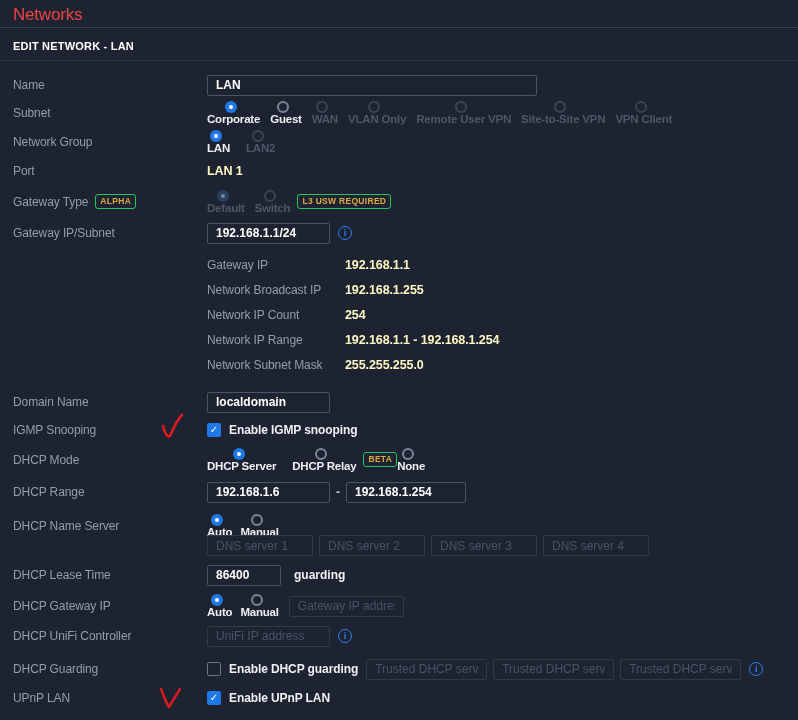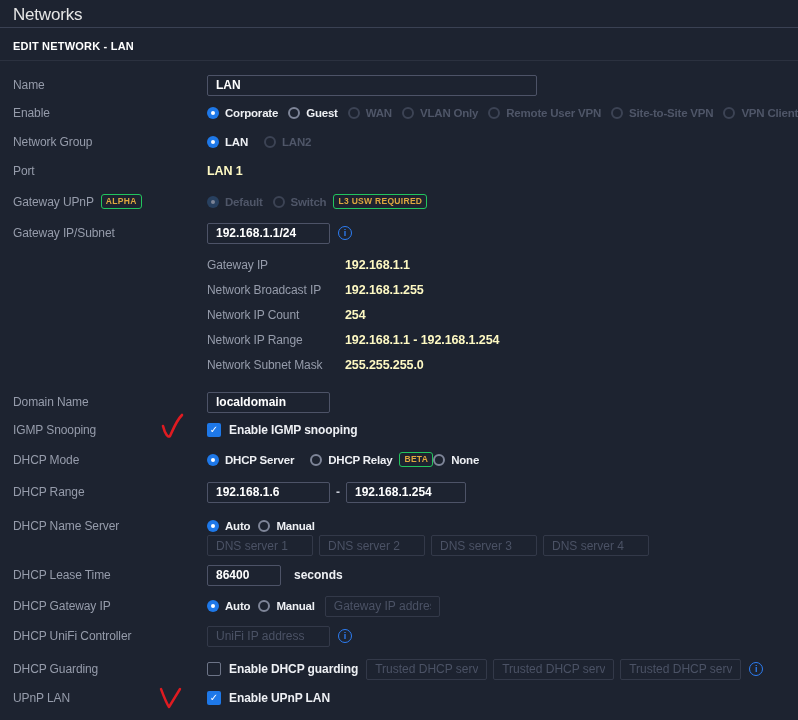--- a/index.html
+++ b/index.html
@@ -4,21 +4,21 @@
 <style>
   html,body{margin:0;padding:0;}
   body{
     width:798px;height:720px;position:relative;overflow:hidden;
     background:#1d2330;color:#f3f4f7;
     font-family:"Liberation Sans","DejaVu Sans",sans-serif;
     -webkit-font-smoothing:antialiased;
   }
   .page-title{
     height:28px;padding:5px 0 0 13px;box-sizing:border-box;
-    font-size:17px;font-weight:400;color:#e5e5e5;letter-spacing:-0.2px;
+    font-size:17px;font-weight:400;color:#ef4444;letter-spacing:-0.2px;
     border-bottom:1px solid #3a4153;
   }
   .section-title{
     height:33px;padding:12px 15px 0 13px;box-sizing:border-box;
     font-size:11px;font-weight:700;color:#ffffff;letter-spacing:0.2px;
     border-bottom:1px solid #2b313f;
   }
   .row{display:flex;align-items:center;justify-content:center;}
   .label{
     width:207px;padding-left:13px;box-sizing:border-box;flex-shrink:0;
@@ -29,21 +29,21 @@
   .inp{
     background:transparent;border:1px solid #4d5367;border-radius:2px;
     color:#ffffff;font-weight:700;font-size:12px;
     font-family:"Liberation Sans","DejaVu Sans",sans-serif;
     height:21px;padding:0 8px;box-sizing:border-box;outline:none;
   }
   .inp.dis{border-color:#333949;color:#4b5265;font-weight:400;}
   .inp::placeholder{color:#4b5265;font-weight:400;opacity:1;}
   .w330{width:330px}.w123{width:123px}.w122{width:106px}.w121{width:121px}
   .w120{width:120px}.w115{width:115px}.w57{width:74px}
-  .optgrp{display:flex;align-items:center;margin-right:10px;}
+  .optgrp{display:flex;align-items:center;margin-right:10px;flex-direction:column;}
   .radio{width:12px;height:12px;border-radius:50%;box-sizing:border-box;
          margin-right:6px;flex-shrink:0;position:relative;}
   .radio.on{background:#1e78e8;}
   .radio.on::after{content:"";position:absolute;left:4px;top:4px;width:4px;height:4px;
          background:#fff;border-radius:50%;}
   .radio.off{border:2px solid #7e8598;}
   .radio.dis{border:2px solid #3c4354;}
   .radio.ondis{background:#28405f;}
   .radio.ondis::after{content:"";position:absolute;left:4px;top:4px;width:4px;height:4px;
          background:#7d8496;border-radius:50%;}
@@ -73,21 +73,21 @@
 <div class="section-title">EDIT NETWORK - LAN</div>
 
 <div class="row" style="margin-top:13px;height:22px;">
   <div class="label">Name</div>
   <div class="ctrl">
     <input class="inp w330" value="LAN" style="">
   </div>
 </div>
 
 <div class="row" style="margin-top:10px;height:14px;">
-  <div class="label">Enable</div>
+  <div class="label">Subnet</div>
   <div class="ctrl">
     <span class="optgrp">
       <span class="radio on"></span>
       <span class="opt">Corporate</span>
     </span>
     <span class="optgrp">
       <span class="radio off"></span>
       <span class="opt">Guest</span>
     </span>
     <span class="optgrp">
@@ -129,21 +129,21 @@
 
 <div class="row" style="margin-top:15px;height:14px;">
   <div class="label">Port</div>
   <div class="ctrl">
     <span class="value">LAN 1</span>
   </div>
 </div>
 
 <div class="row" style="margin-top:16px;height:15px;">
   <div class="label">
-    <span>Gateway UPnP</span>
+    <span>Gateway Type</span>
     <span class="badge">ALPHA</span>
   </div>
   <div class="ctrl">
     <span class="optgrp">
       <span class="radio ondis"></span>
       <span class="opt dim">Default</span>
     </span>
     <span class="optgrp" style="margin-right:0;">
       <span class="radio dis"></span>
       <span class="opt dim">Switch</span>
@@ -262,21 +262,21 @@
     <input class="inp dis w122" style="margin-right: 6px;" disabled="" placeholder="DNS server 2">
     <input class="inp dis w122" style="margin-right: 6px;" disabled="" placeholder="DNS server 3">
     <input class="inp dis w122" disabled="" placeholder="DNS server 4" style="">
   </div>
 </div>
 
 <div class="row" style="margin-top:8px;height:22px;">
   <div class="label">DHCP Lease Time</div>
   <div class="ctrl">
     <input class="inp w57" value="86400" style="">
-    <span class="unit">seconds</span>
+    <span class="unit">guarding</span>
   </div>
 </div>
 
 <div class="row" style="margin-top:9px;height:22px;">
   <div class="label">DHCP Gateway IP</div>
   <div class="ctrl">
     <span class="optgrp" style="margin-right:8px;">
       <span class="radio on"></span>
       <span class="opt">Auto</span>
     </span>

